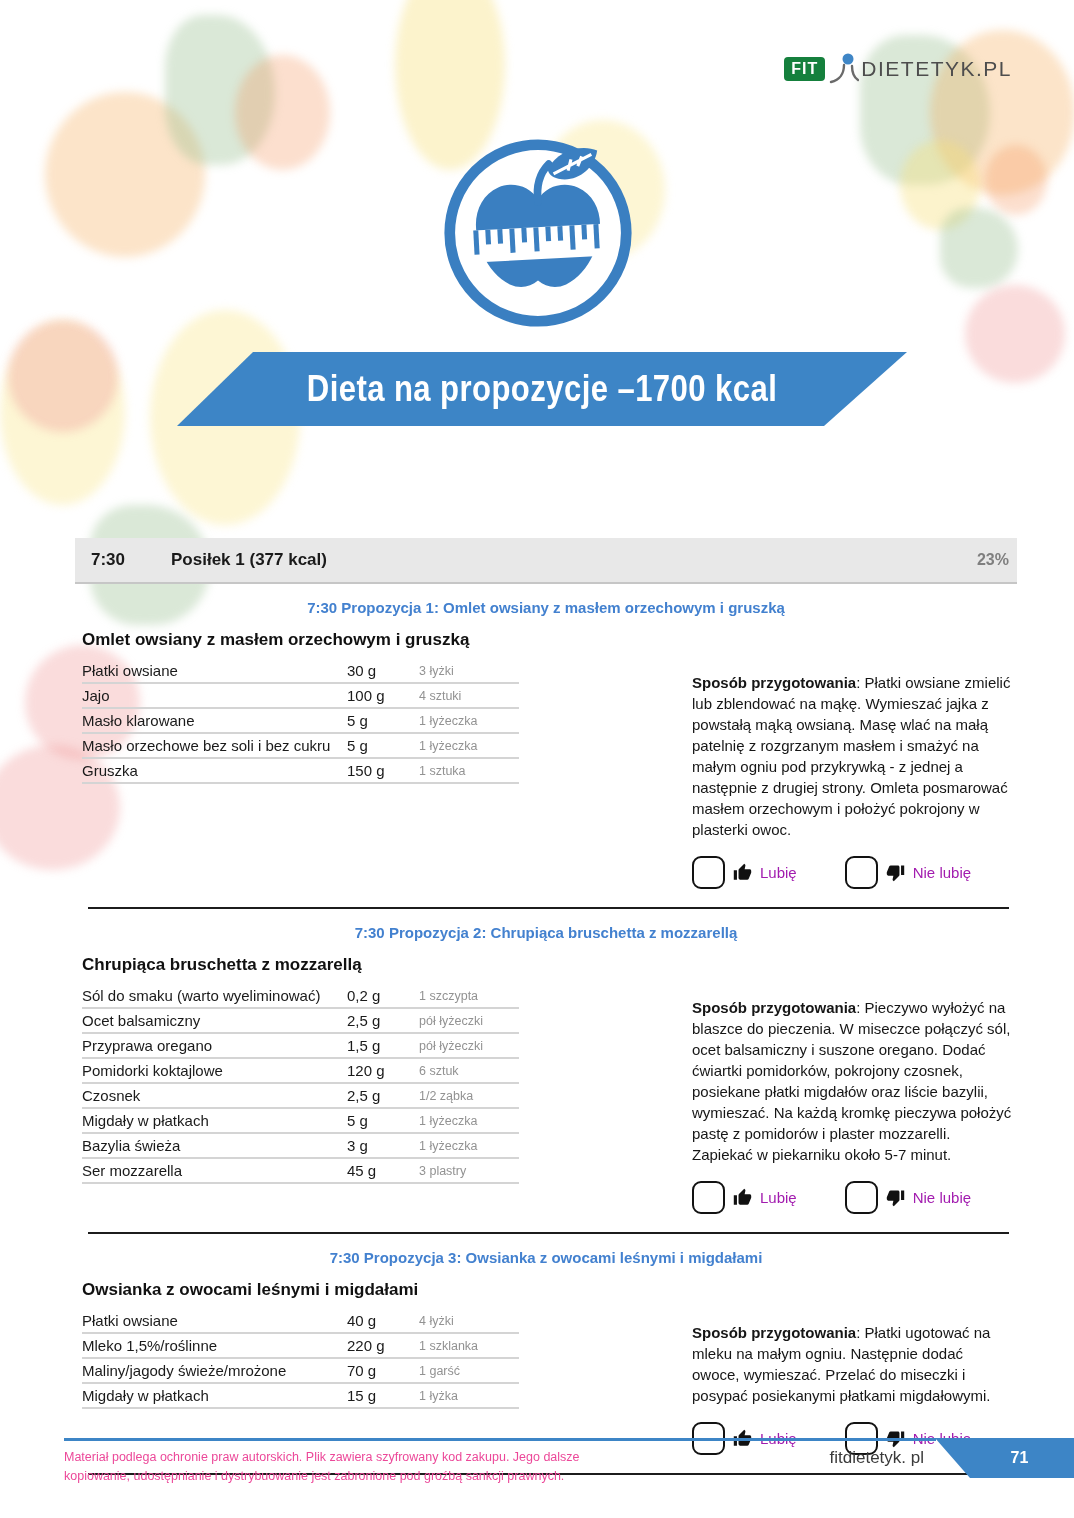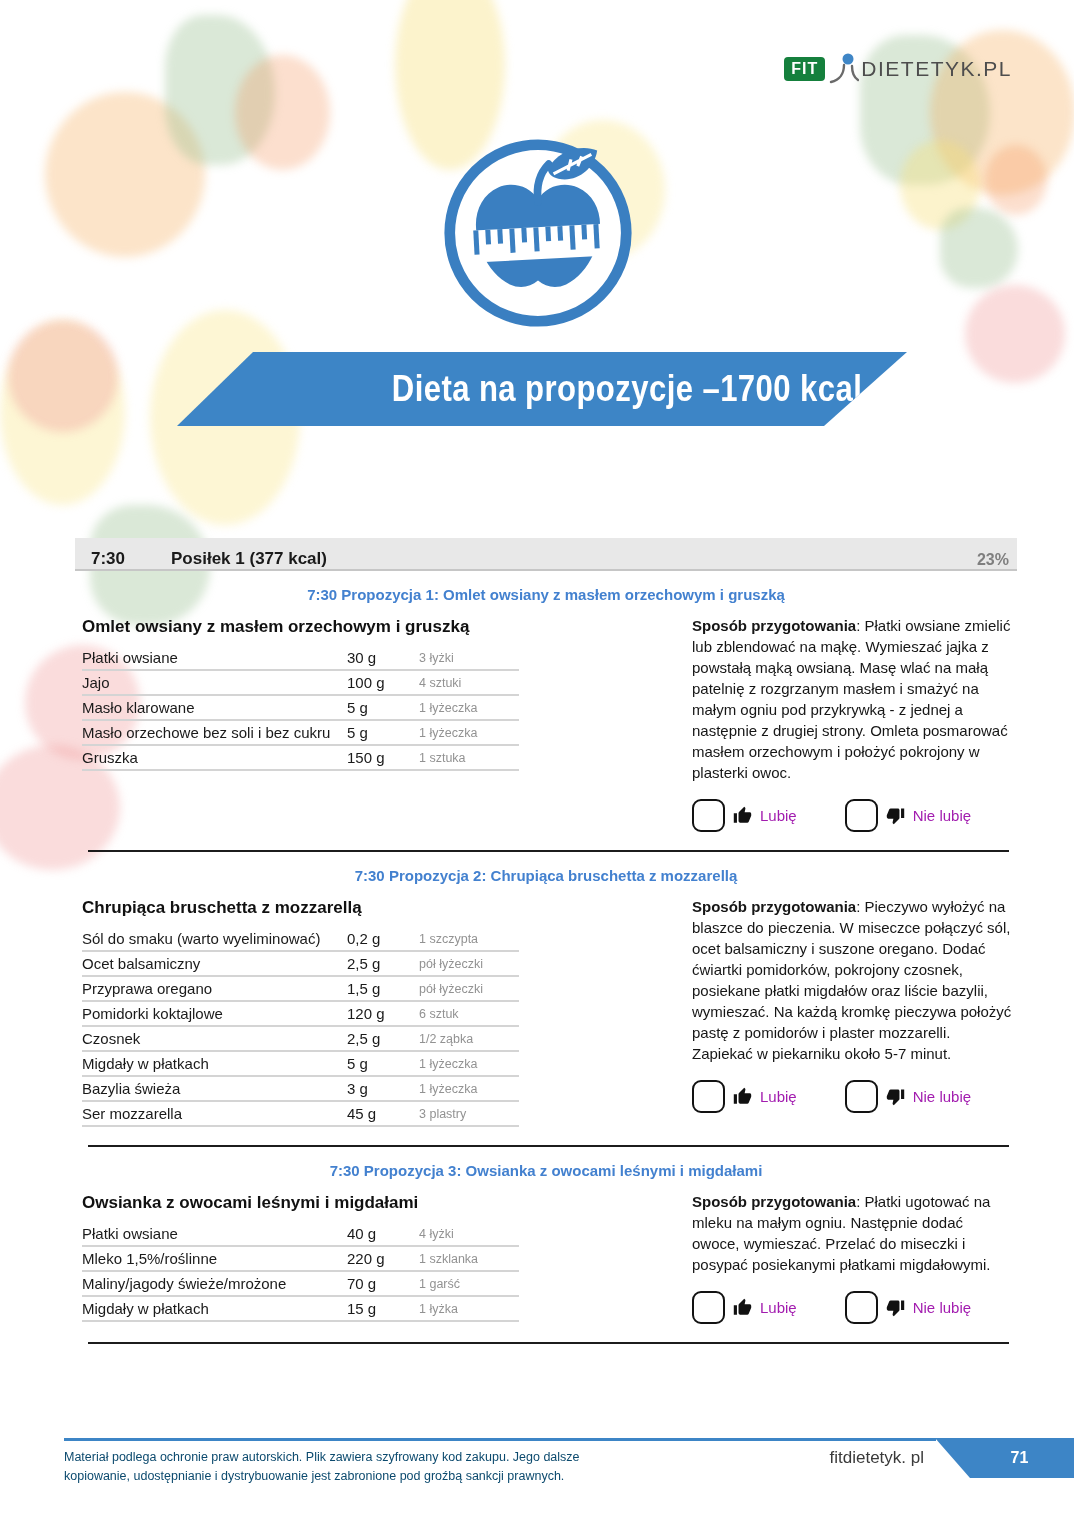--- a/index.html
+++ b/index.html
@@ -28,31 +28,31 @@
   .logo-rest { color:#4d4d4d; font-size:21px; letter-spacing:1.5px; font-weight:500; }
 
   
   .apple-badge { position:absolute; left:441px; top:136px; width:194px; height:194px; z-index:3; }
 
   
   .banner {
     position:absolute; left:177px; top:352px; width:730px; height:74px;
     background:#3d85c6; z-index:3;
     clip-path:polygon(76px 0, 100% 0, calc(100% - 83px) 100%, 0 100%);
-    display:flex; align-items:center; justify-content:flex-end;
+    display:flex; align-items:center; justify-content:center;
   }
   .banner-text {
     color:#fff; font-weight:bold; font-size:37px; letter-spacing:.5px;
     transform:scaleX(.84); white-space:nowrap;
   }
 
   
   .content { position:absolute; left:75px; top:538px; width:942px; z-index:2; }
   .meal-bar {
-    display:flex; align-items:flex-end; height:33px;
+    display:flex; align-items:center; height:46px;
     background:#e8e8e8; border-bottom:2px solid #c6c6c6;
   }
   .meal-time { font-weight:bold; font-size:17px; margin-left:16px; }
   .meal-title { font-weight:bold; font-size:17px; margin-left:46px; }
   .meal-percent { margin-left:auto; margin-right:8px; color:#7f7f7f; font-weight:bold; font-size:16px; }
 
   .prop-heading {
     text-align:center; color:#4381cf; font-weight:bold; font-size:15px;
     margin:15px 0 12px 0;
   }
@@ -60,21 +60,21 @@
   .tbl { width:437px; }
   .dish-title { font-weight:bold; font-size:17px; margin:2px 0 9px 0; color:#111; }
   .ing-row {
     display:flex; align-items:center; border-bottom:2px solid #d4d4d4;
     padding:3px 0; min-height:25px;
   }
   .ing-name { flex:1; font-size:15px; padding-right:6px; }
   .ing-amount { width:72px; font-size:15px; }
   .ing-measure { width:100px; font-size:12.5px; color:#929292; }
 
-  .right-col { width:322px; margin-left:auto; margin-right:3px; }
+  .right-col { width:322px; margin-left:auto; margin-right:3px;margin-top:44px; }
   .prep { font-size:15px; line-height:21px; color:#161616; }
   .prep b { font-weight:bold; }
   .likes { display:flex; gap:48px; margin-top:16px; align-items:center; }
   .like-item { display:flex; align-items:center; gap:8px; }
   .cb {
     width:33px; height:33px; border:2.5px solid #121212; border-radius:9px;
     background:#fff; display:inline-block; cursor:pointer; flex:none;
   }
   .thumb { flex:none; }
   .like-label { font-size:15px; color:#a21caf; }
@@ -87,21 +87,21 @@
     position:absolute; left:935px; top:1438px; width:139px; height:40px;
     background:#3d85c6; clip-path:polygon(0 0,100% 0,100% 100%,35px 100%);
     color:#fff; font-weight:bold; font-size:16px;
     display:flex; align-items:center; justify-content:center; padding-left:30px; z-index:2;
   }
   .footer-site {
     position:absolute; right:150px; top:1448px; font-size:17px; color:#3a3a3a; z-index:2;
   }
   .footer-copy {
     position:absolute; left:64px; top:1448px; width:580px;
-    font-size:12.5px; color:#0c4a6e; line-height:19px; z-index:2;
+    font-size:12.5px; color:#ec4899; line-height:19px; z-index:2;
   }
 </style>
 </head>
 <body>
 
 <div class="page">
 
   <div>
     <div class="bg-blob b-orange" style="left:45px;  top:92px;  width:160px; height:165px;"></div>
     <div class="bg-blob b-leaf" style="left:165px; top:15px;  width:110px; height:150px;"></div>

